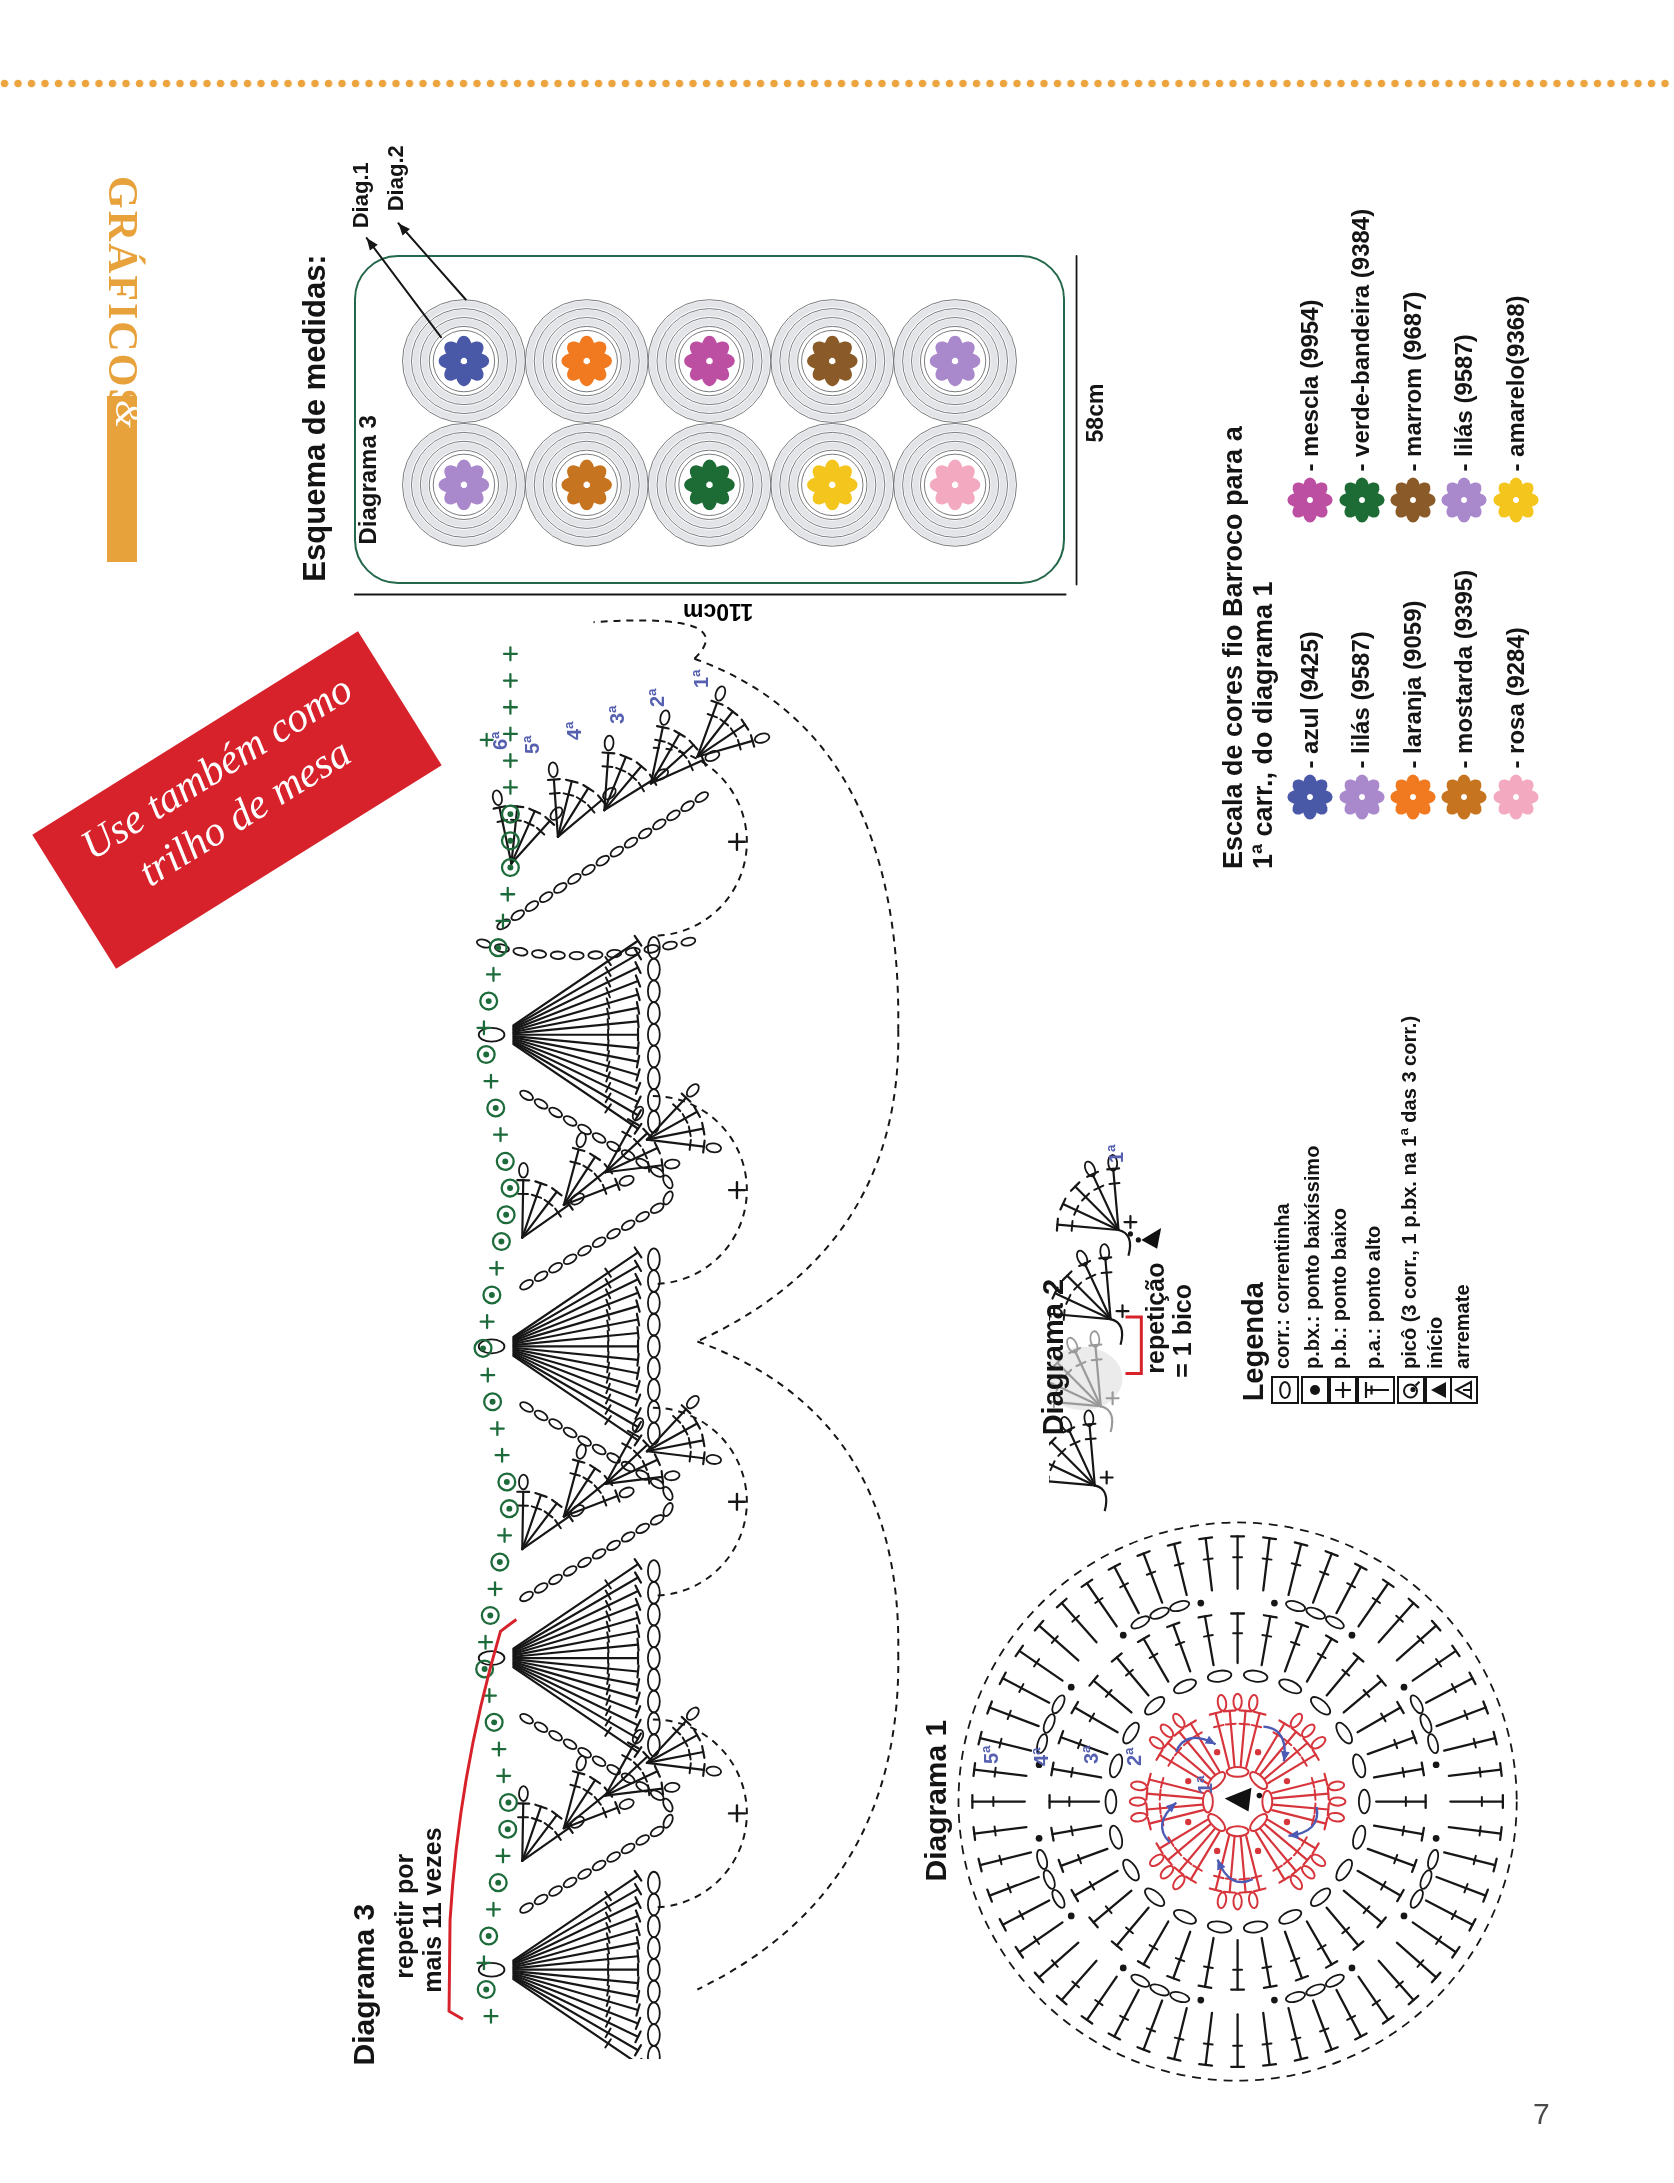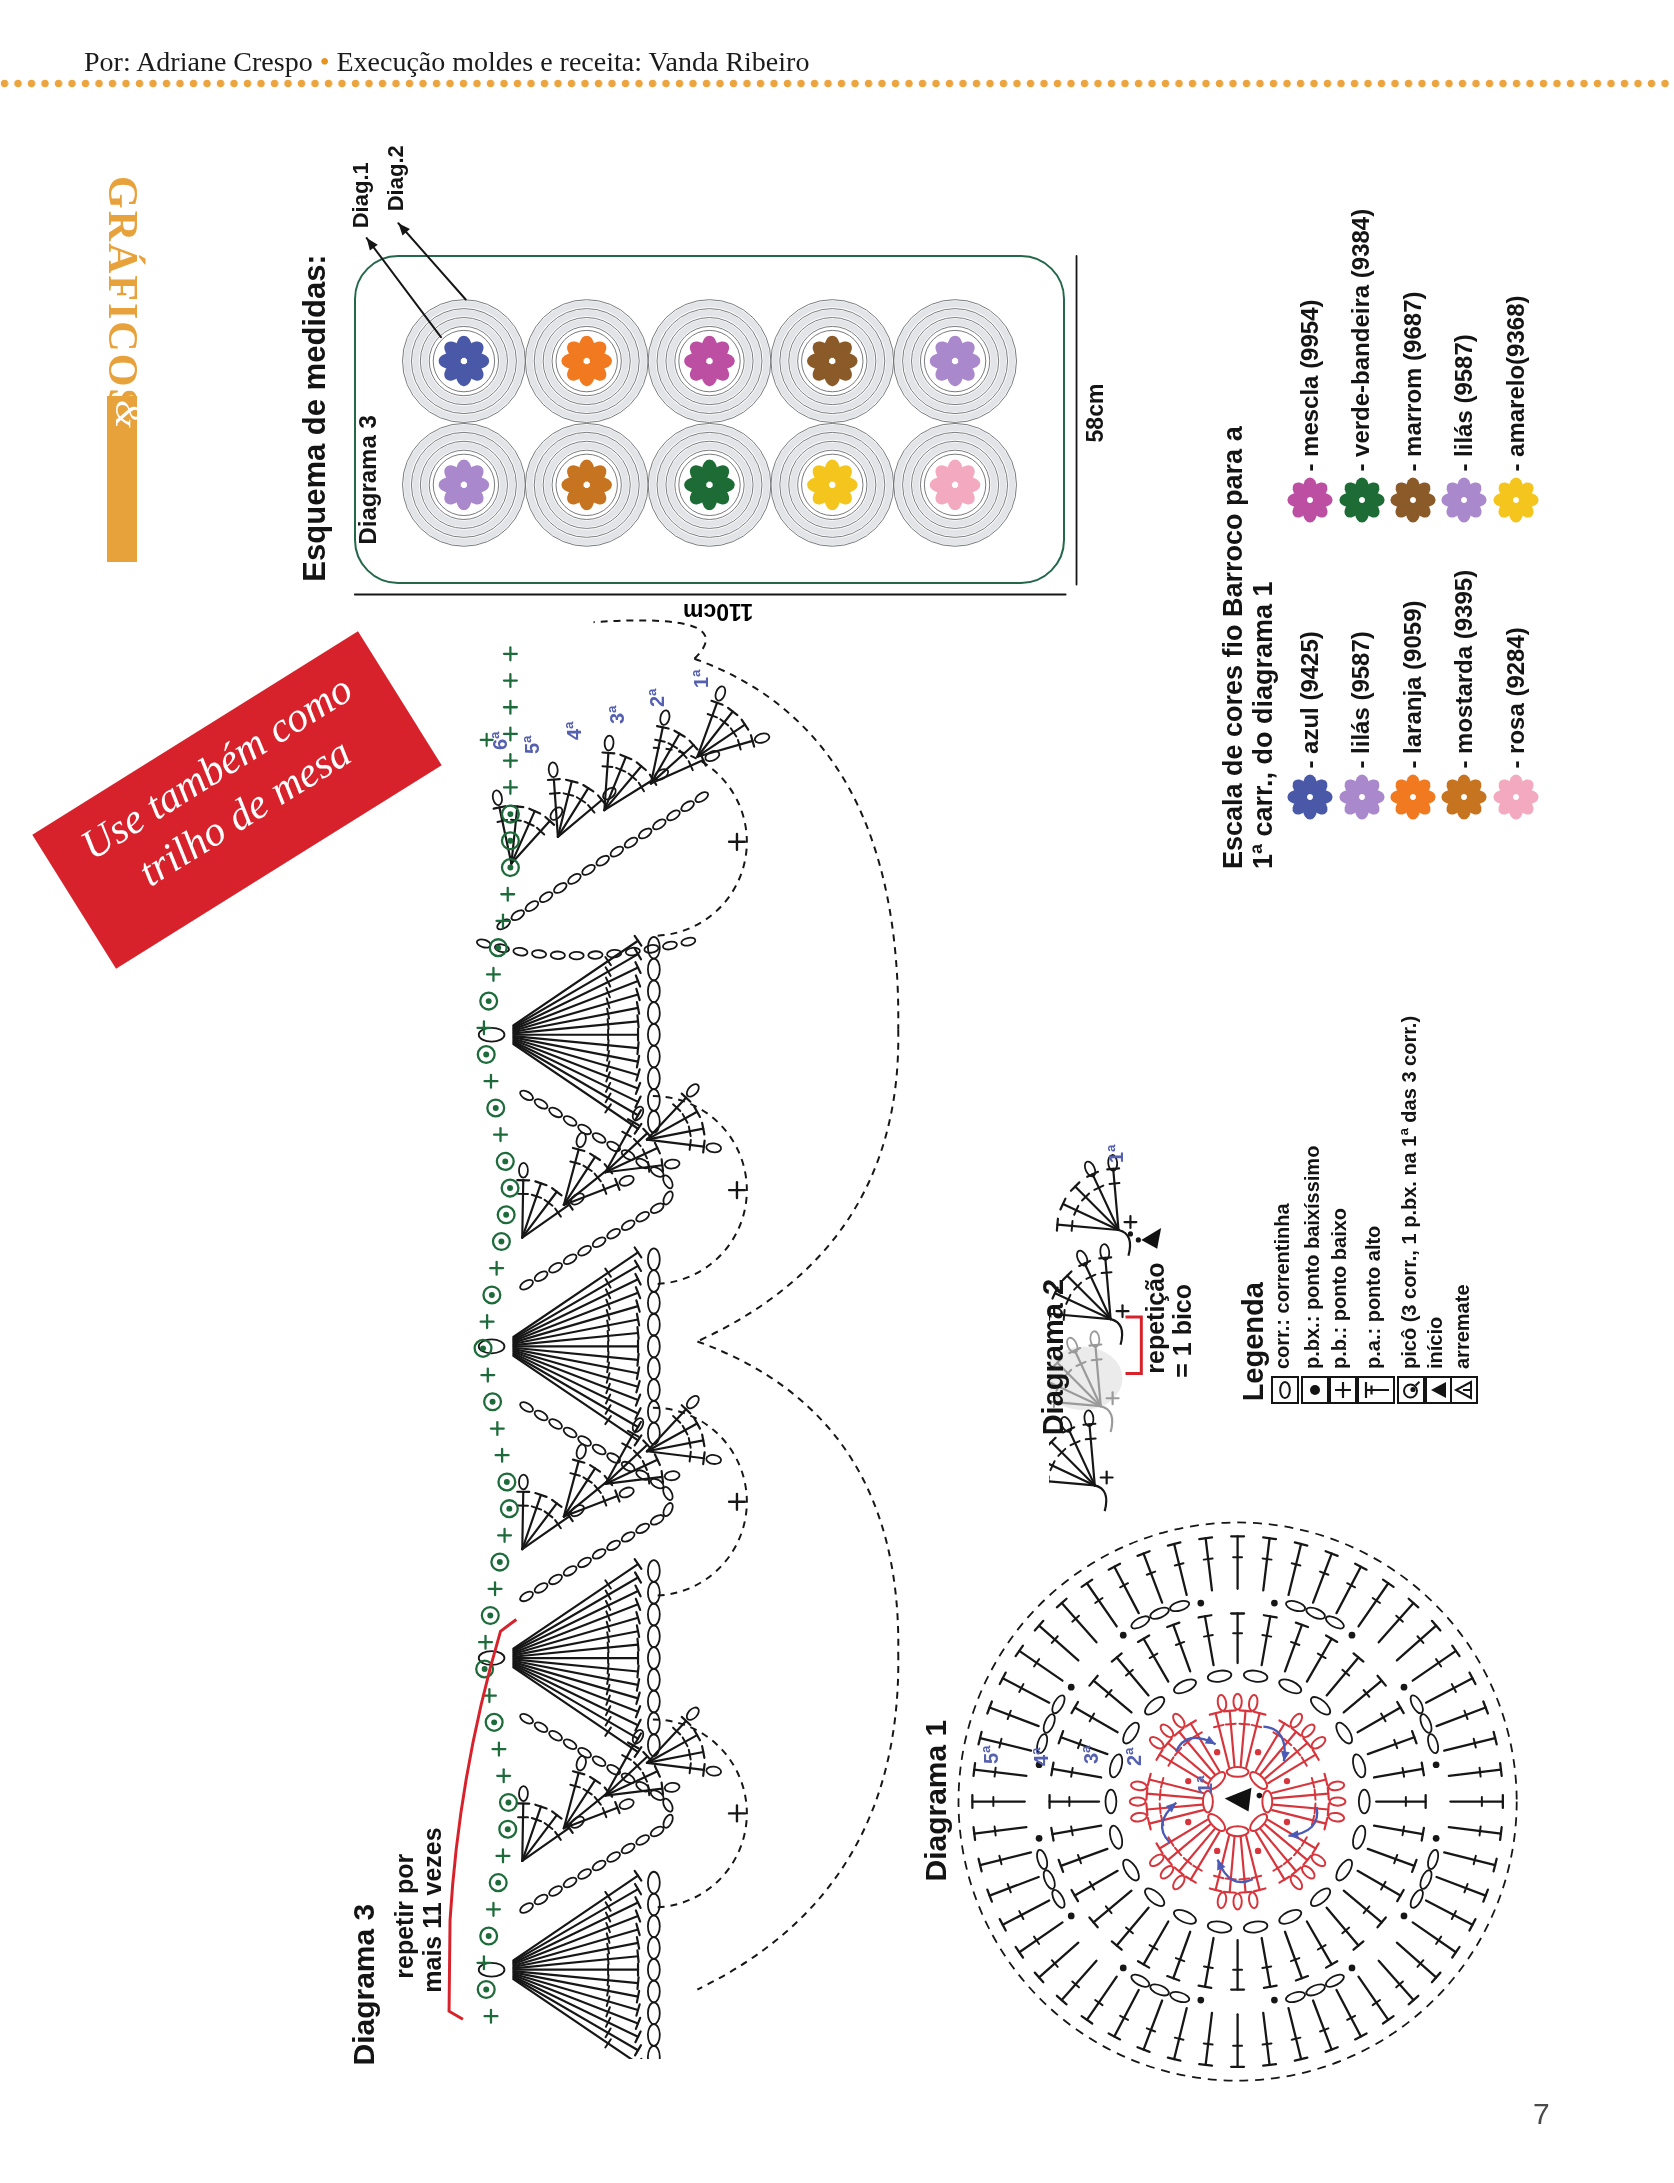--- a/index.html
+++ b/index.html
@@ -49,25 +49,20 @@
         <ellipse cx="0" cy="-16.5" rx="9" ry="13" transform="rotate(270)"></ellipse>
         <ellipse cx="0" cy="-16.5" rx="9" ry="13" transform="rotate(315)"></ellipse>
       </g>
       <circle r="3.2" fill="#fff"></circle>
     </symbol>
   </defs>
 </svg>
 
 <div id="page">
 
-  <div id="header" class="serif">
-    <span>Por: Adriane Crespo</span>
-    <span style="color:#e8941c;">•</span>
-    <span>Execução moldes e receita: Vanda Ribeiro</span>
-  </div>
   <div id="dotrule"></div>
 
   <div id="brand">GRÁFICOS</div>
   <div id="brandbar">
     <span>&amp;</span>
   </div>
 
   <span class="vtext w7" style="left:333px;top:546px;font-size:31px;">Esquema de medidas:</span>
   <div id="esqbox"></div>
   <svg id="esqsvg" class="chart" style="left:354px;top:255px" width="711" height="329" viewBox="0 0 718 332">

